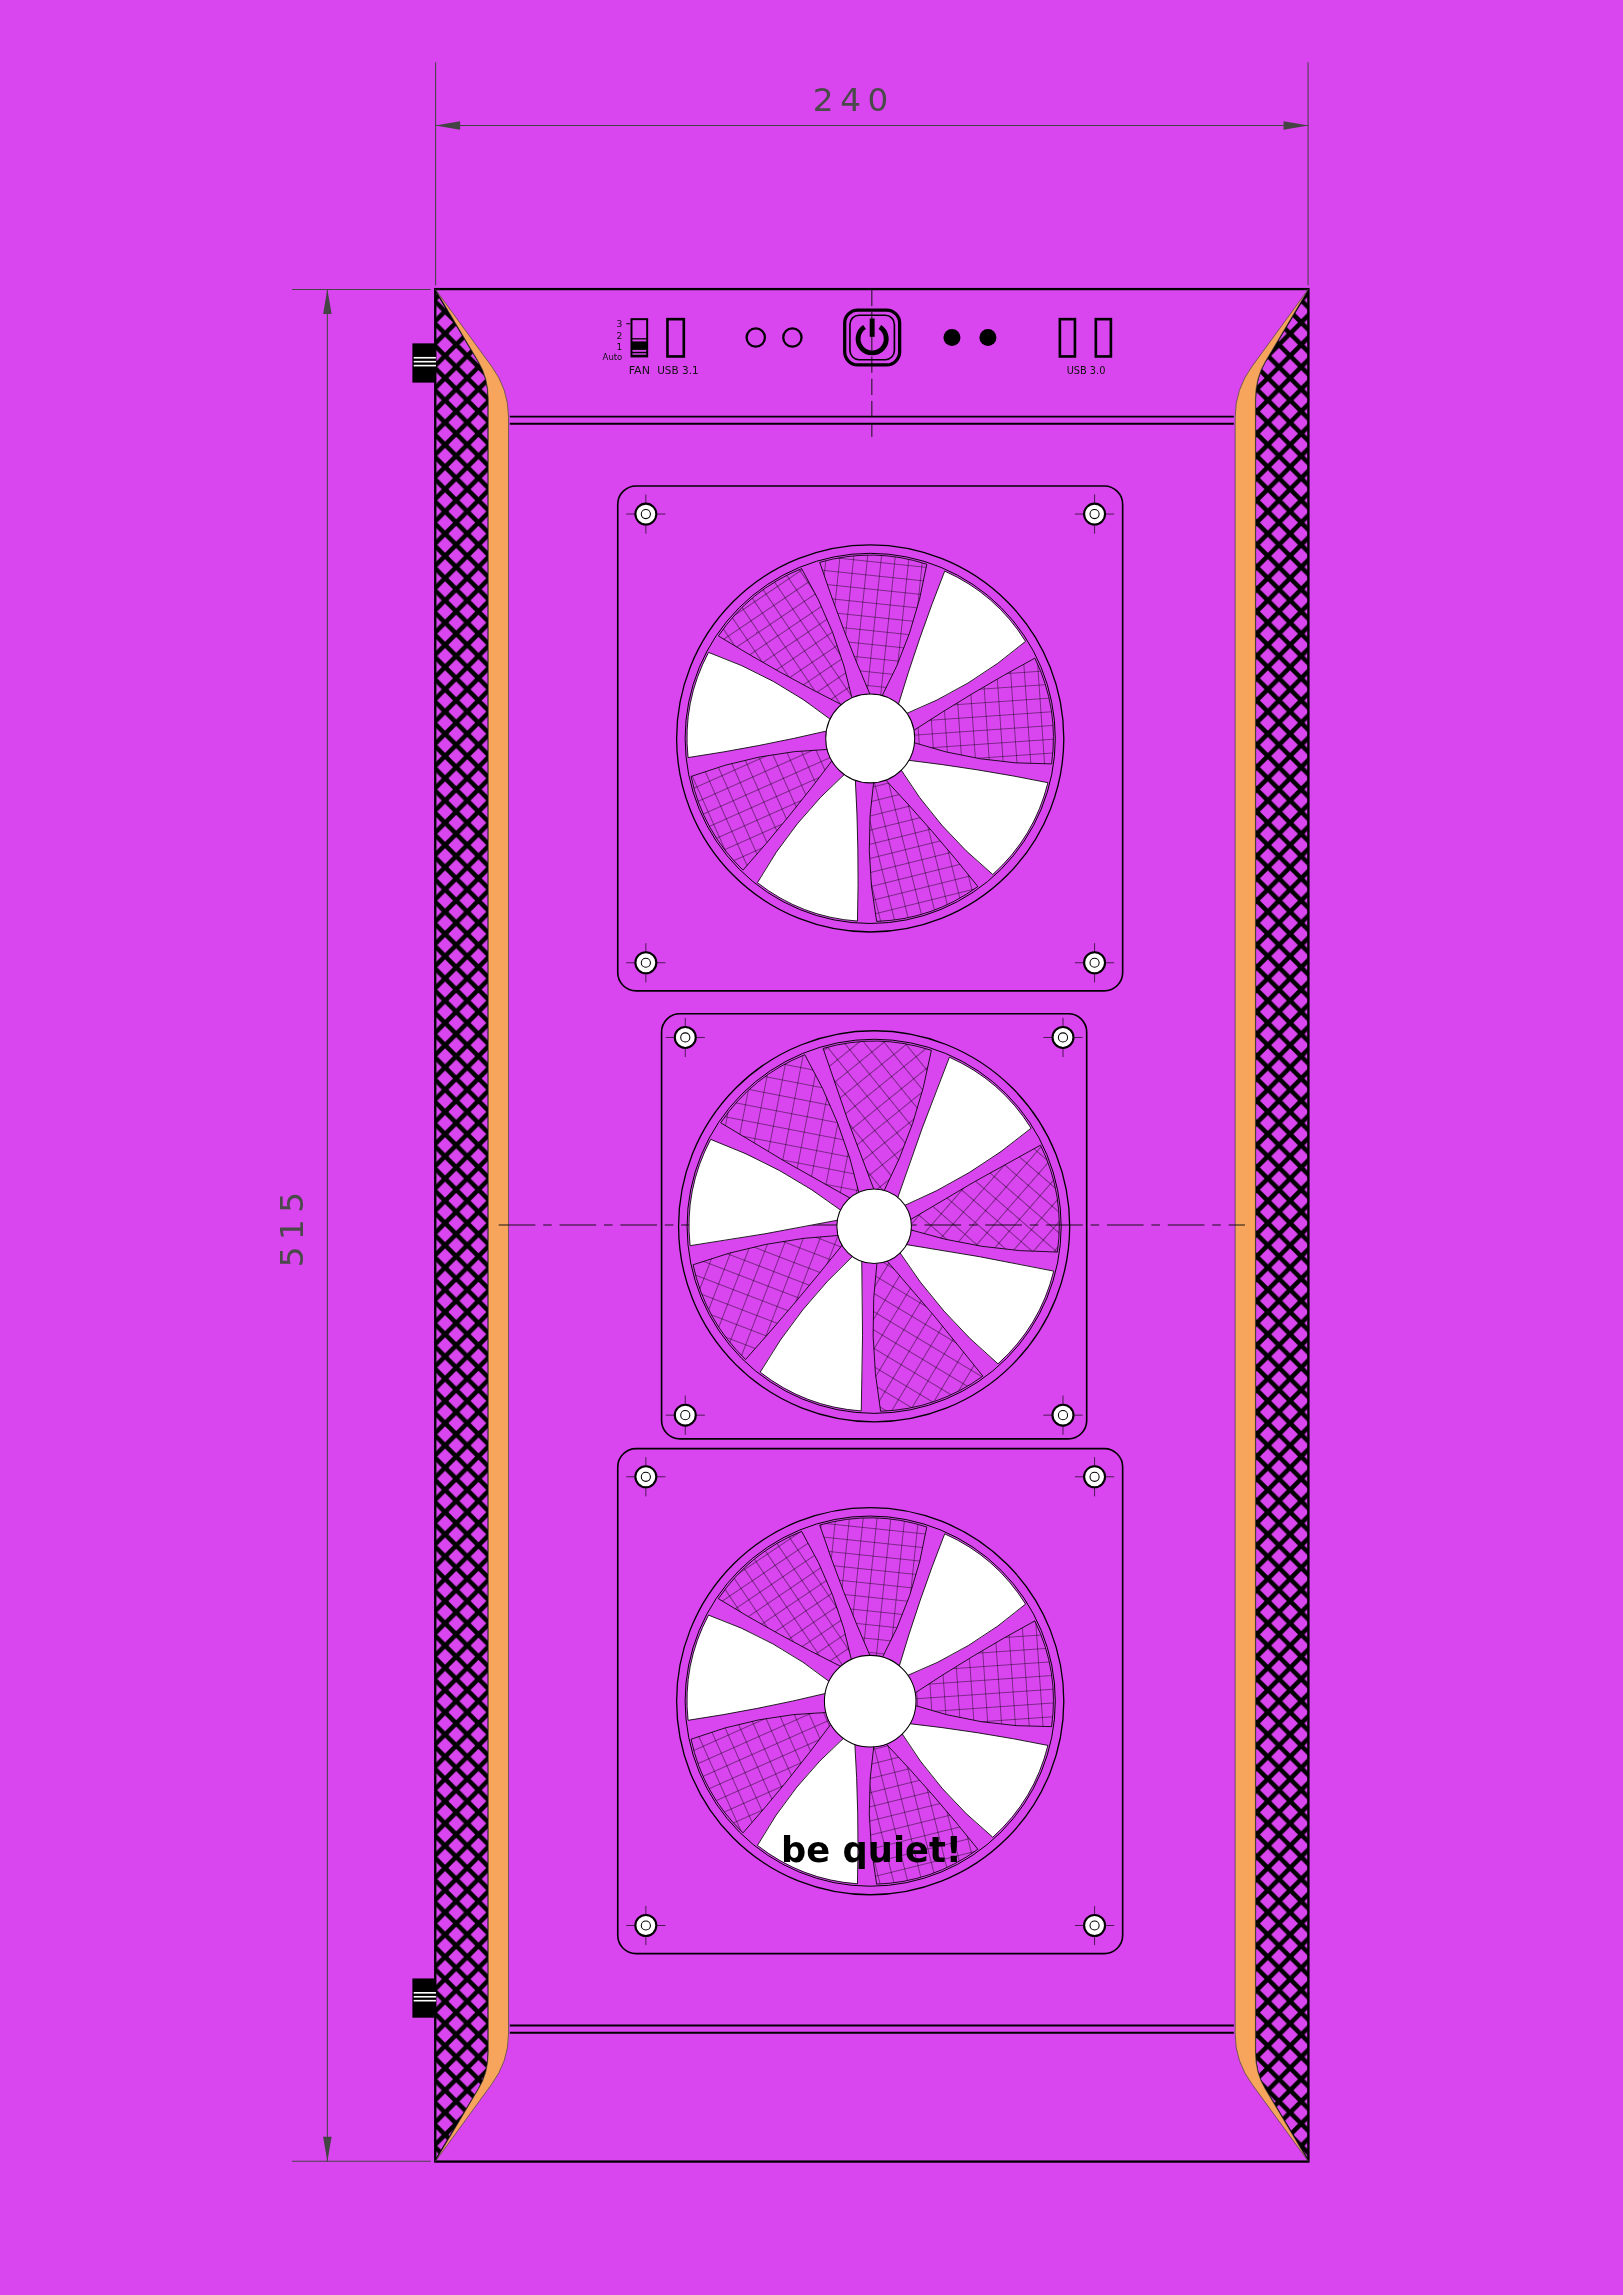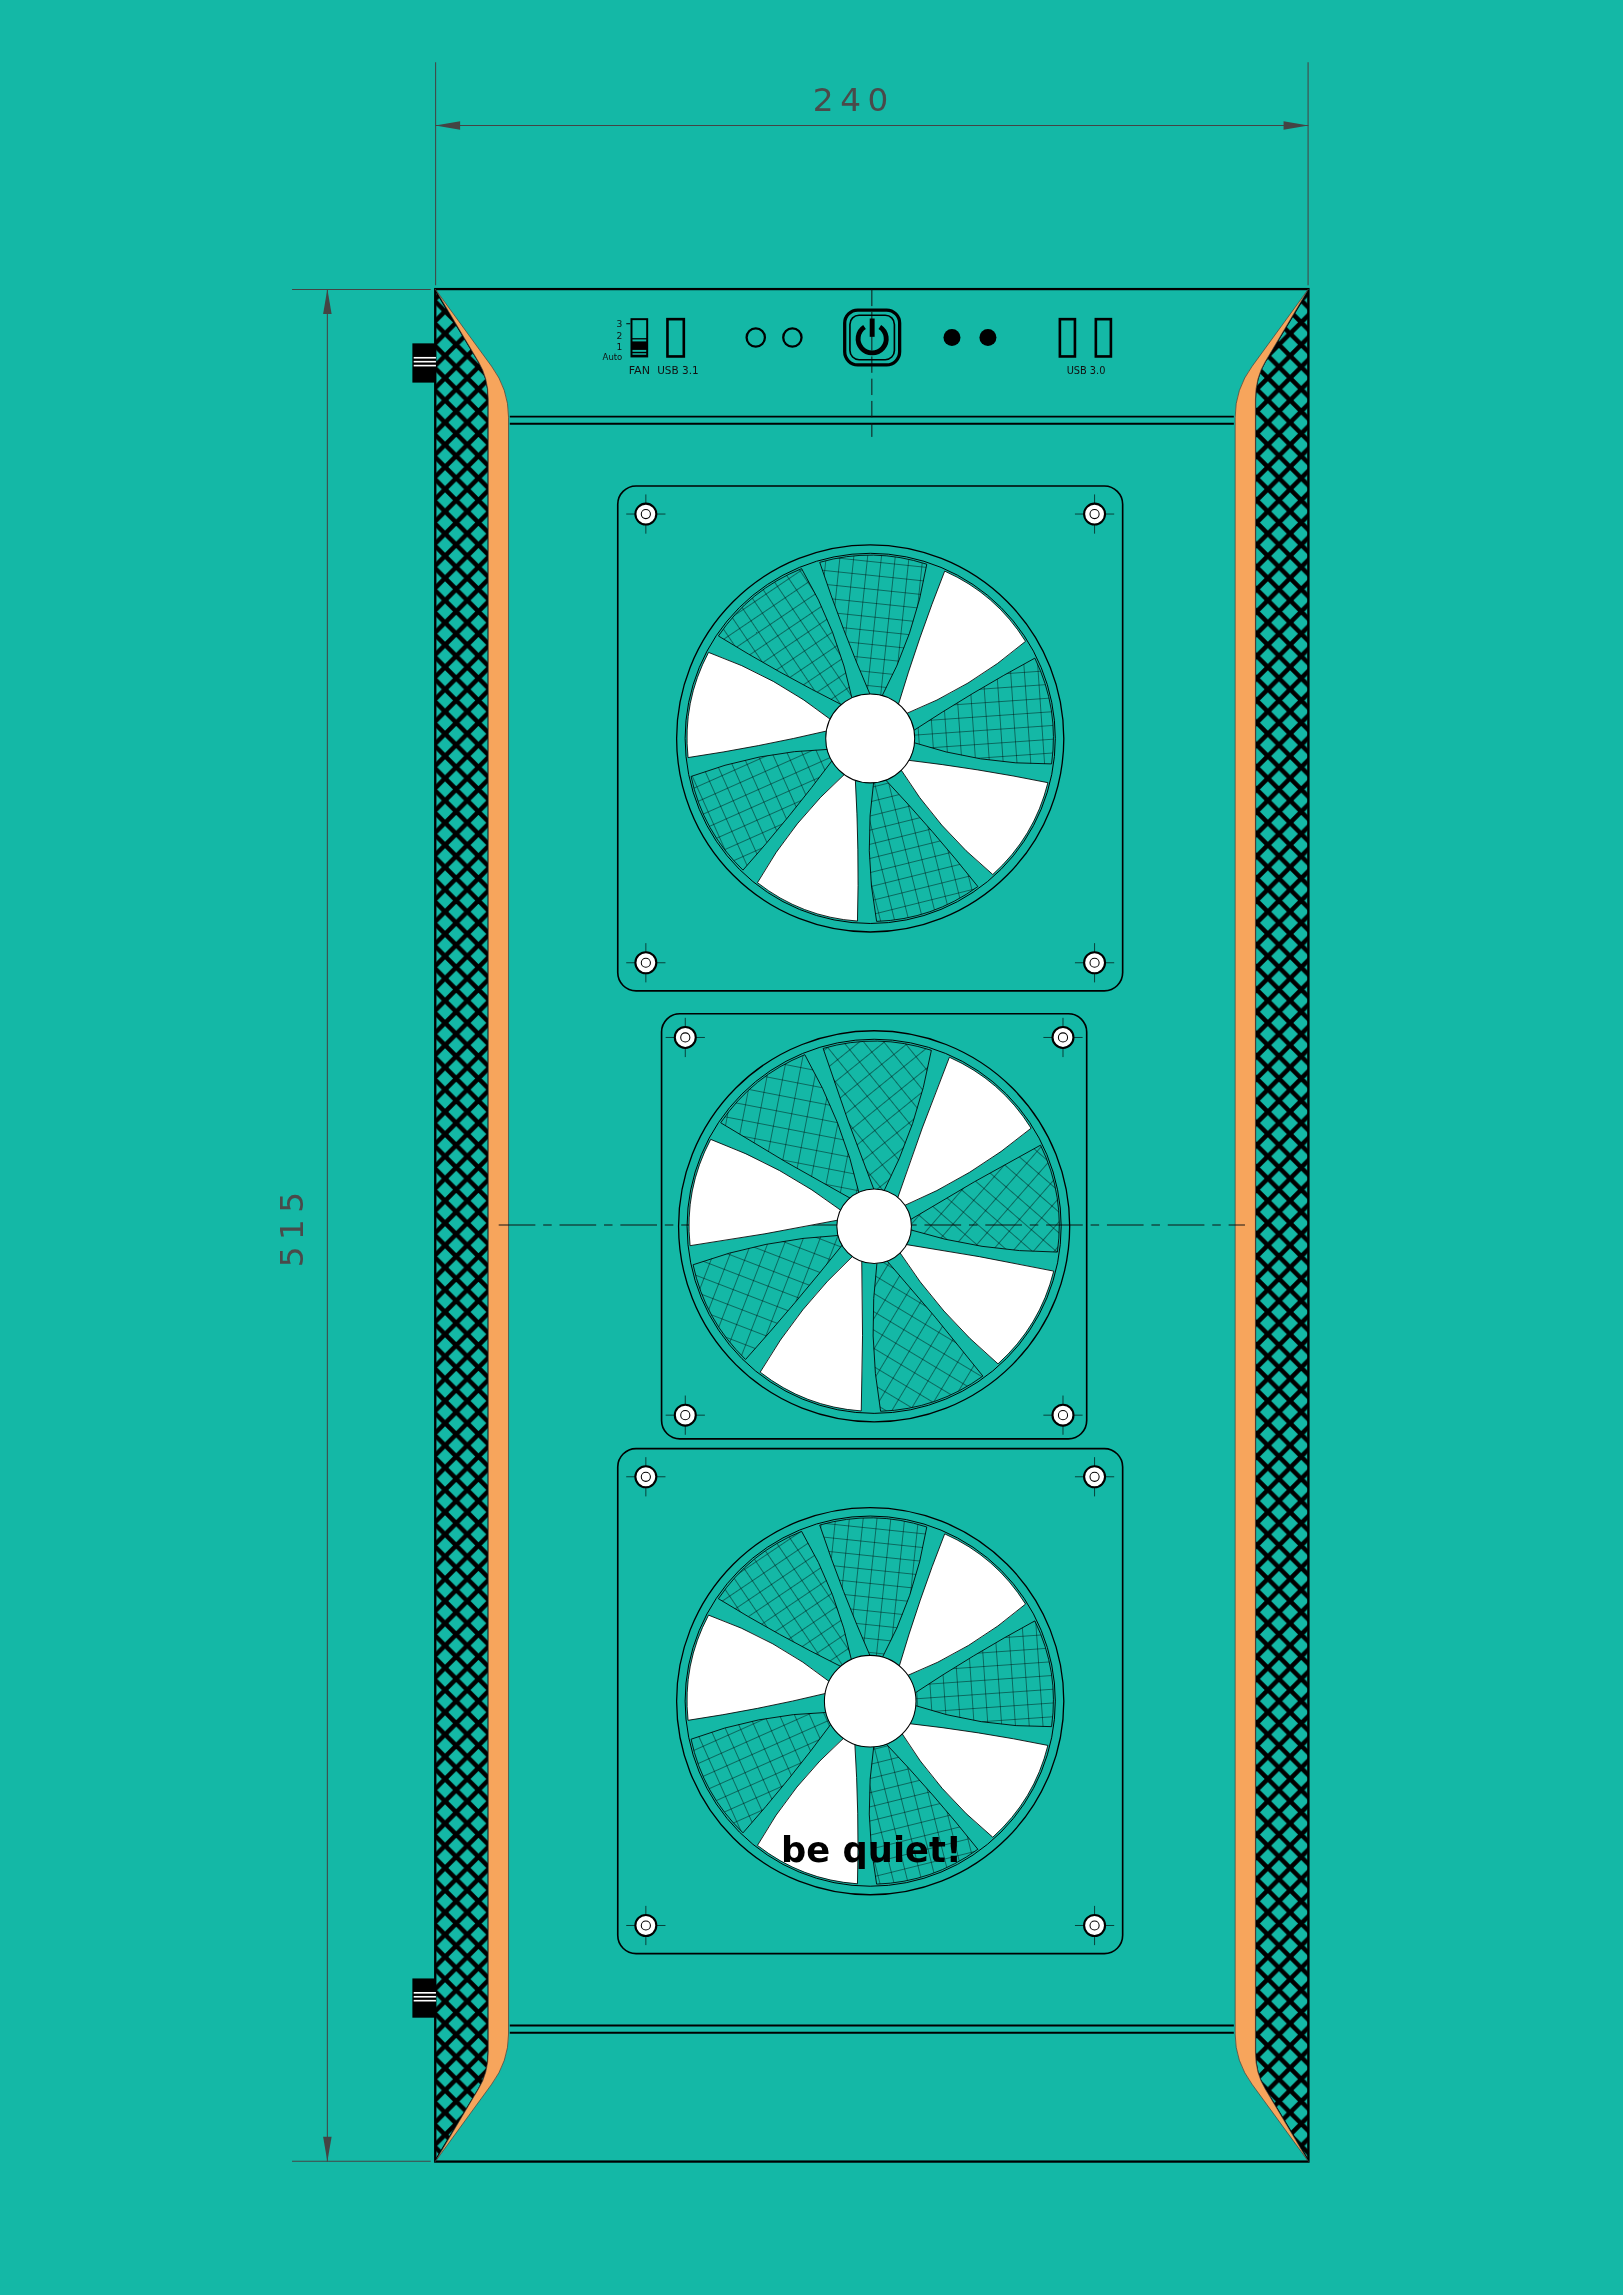--- a/index.html
+++ b/index.html
@@ -1,16 +1,16 @@
 <!DOCTYPE html>
 <html style="font-size:10.5px"><head>
 <meta charset="utf-8">
 <style>
   html,body{margin:0;padding:0;background:#ffffff;}
-  #canvas{position:relative;width:1624px;height:2295px;background:#14b8a6;overflow:hidden;
+  #canvas{position:relative;width:1624px;height:2295px;background:#d946ef;overflow:hidden;
           font-family:"DejaVu Sans", sans-serif;}
   svg{display:block;}
   .dimline{stroke:#444444;stroke-width:1.6;fill:none;}
   .dimarrow{fill:#444444;stroke:none;}
   .dimtext{fill:#4a4a4a;font-size:50px;letter-spacing:10px;font-family:"DejaVu Sans",sans-serif;}
   .caseline{stroke:#000;stroke-width:3.5;fill:none;}
   .accent{fill:#F7A55C;stroke:#3a3a3a;stroke-width:1;}
   .meshpoly{fill:url(#meshX);stroke:#000;stroke-width:2;}
   .ctl{stroke:#000;fill:none;}
   .lbl{fill:#111;font-family:"DejaVu Sans",sans-serif;}

